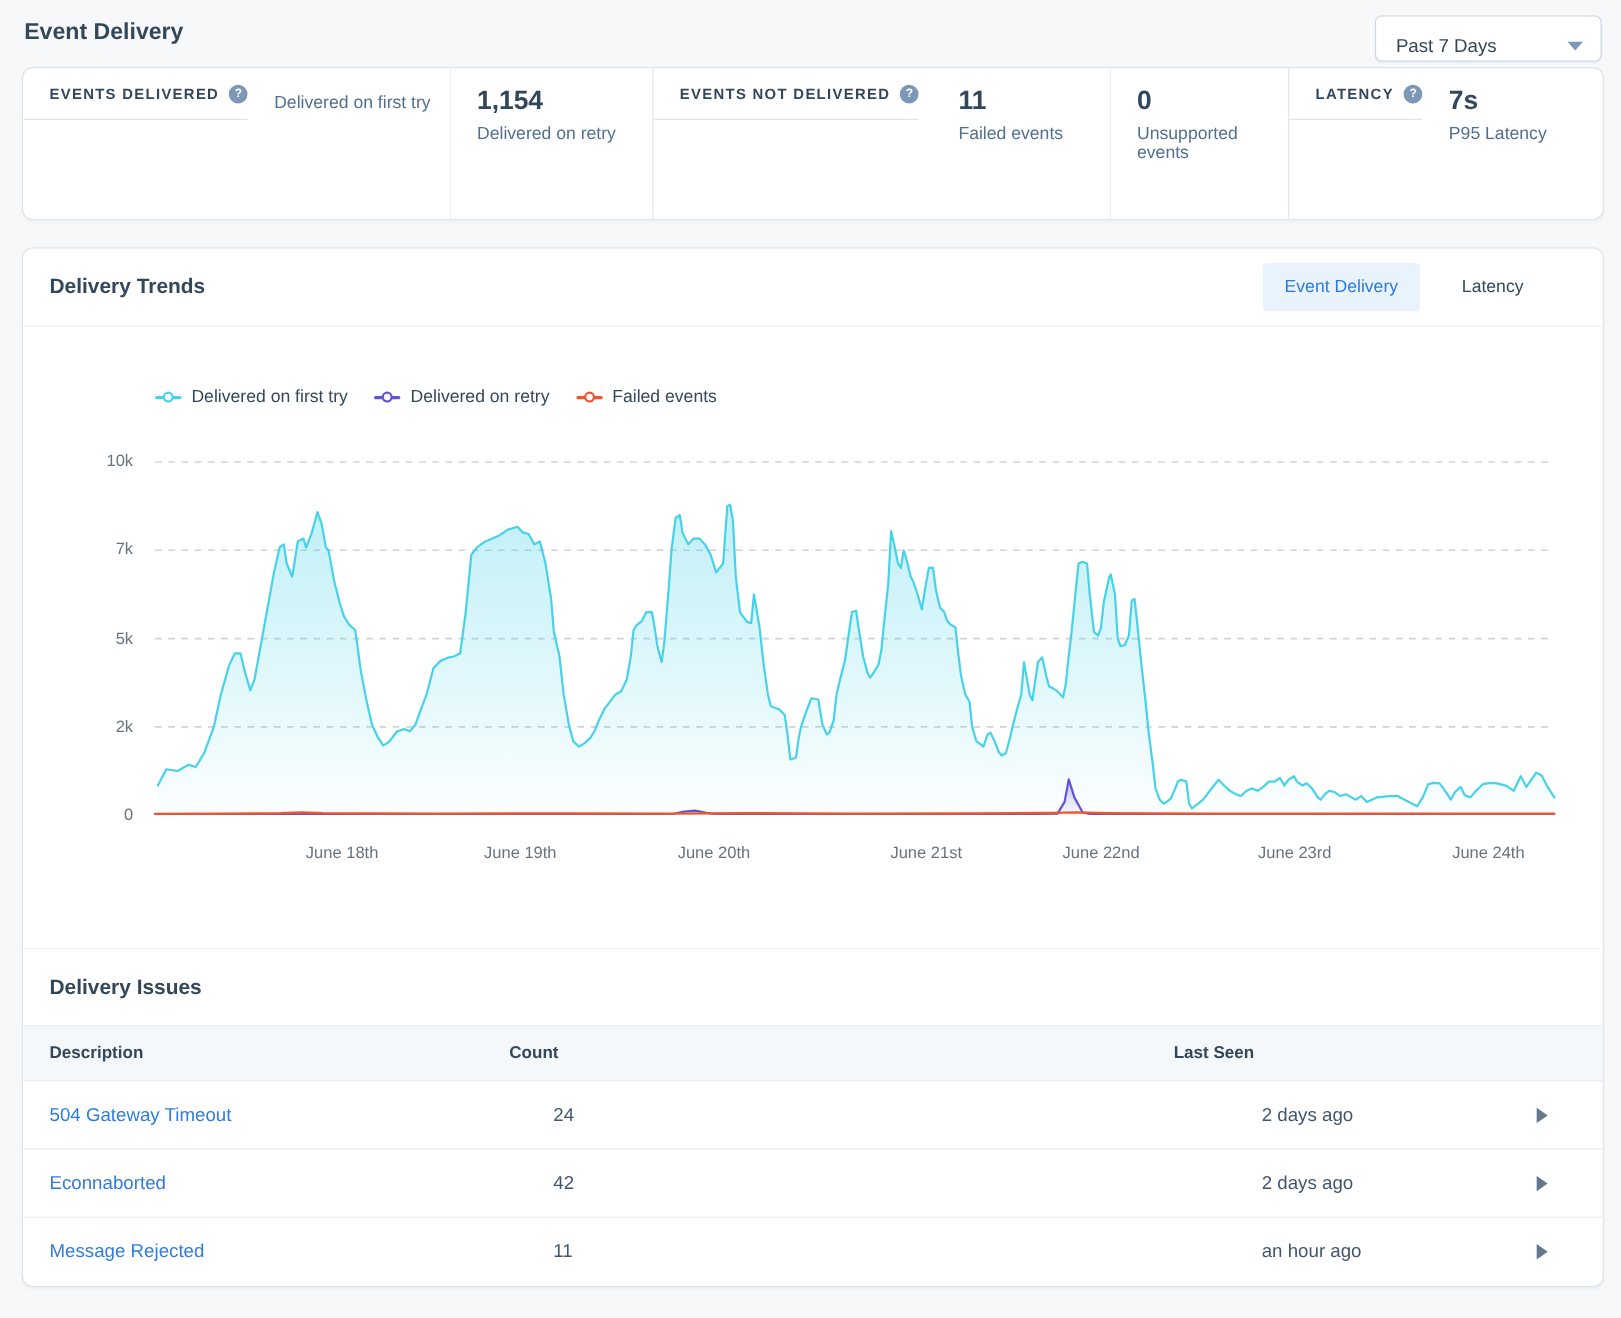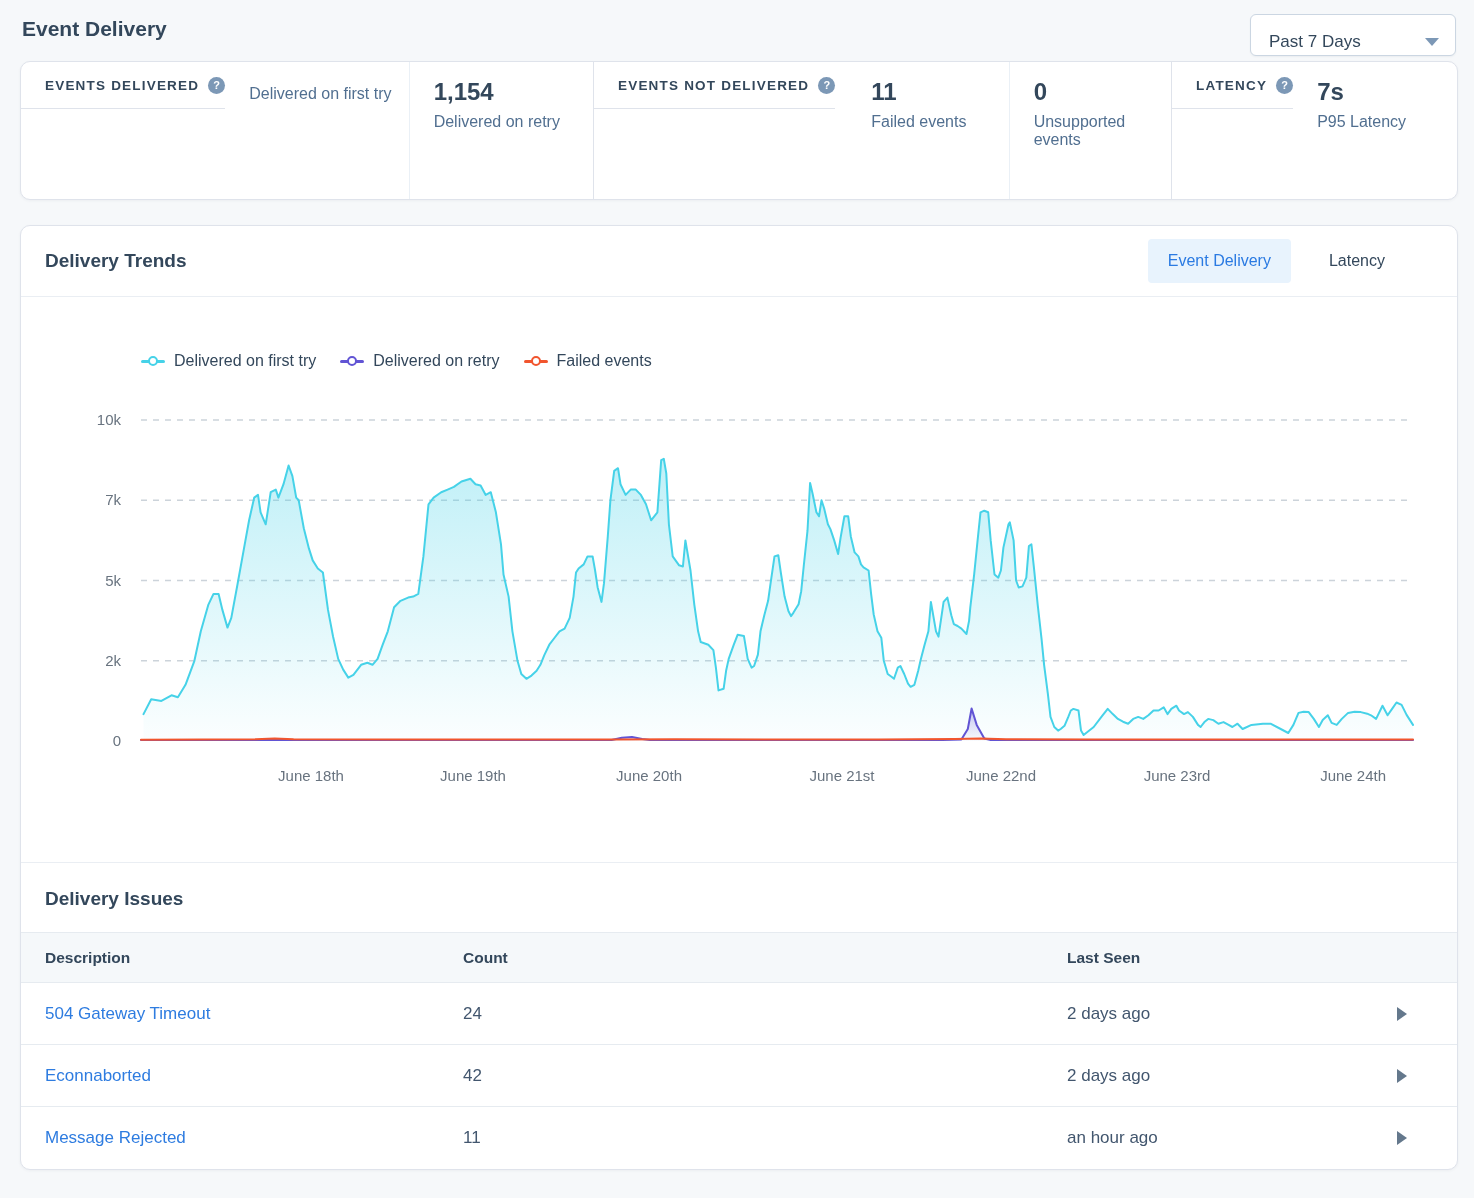--- a/index.html
+++ b/index.html
@@ -63,21 +63,21 @@
     font-size:15px; color:#68737f; white-space:nowrap; }
   #trend-svg { position:absolute; left:0; top:0; }
   
   .issues-section { border-top:1px solid #eaeef3; }
   .issues-title { font-size:19px; font-weight:600; color:#33475b; padding:25px 0 22px 24px; }
   .tbl-head { display:grid; grid-template-columns:418px 604px 1fr 60px; align-items:center;
     height:51px; background:#f5f8fa; border-top:1px solid #e6ebf0; border-bottom:1px solid #e6ebf0;
     padding-left:24px; }
   .tbl-head span { font-size:15.5px; font-weight:700; color:#33475b; }
   .tbl-row { display:grid; grid-template-columns:418px 604px 1fr 60px; align-items:center;
-    height:62px; padding-left:24px; border-bottom:1px solid #e6ebf0; }
+    height:62px; padding-left:24px; border-bottom:1px solid #e6ebf0;gap:40px; }
   .tbl-row:last-child { border-bottom:none; }
   .cell-link { font-size:17px; color:#2e7ce0; text-decoration:none; cursor:pointer; }
   .cell-text { font-size:17px; color:#42566e; }
   .row-chevron { width:0; height:0; border-top:7px solid transparent;
     border-bottom:7px solid transparent; border-left:10px solid #64788c; cursor:pointer; }
 </style>
 </head>
 <body>
 
 <div class="topbar">

